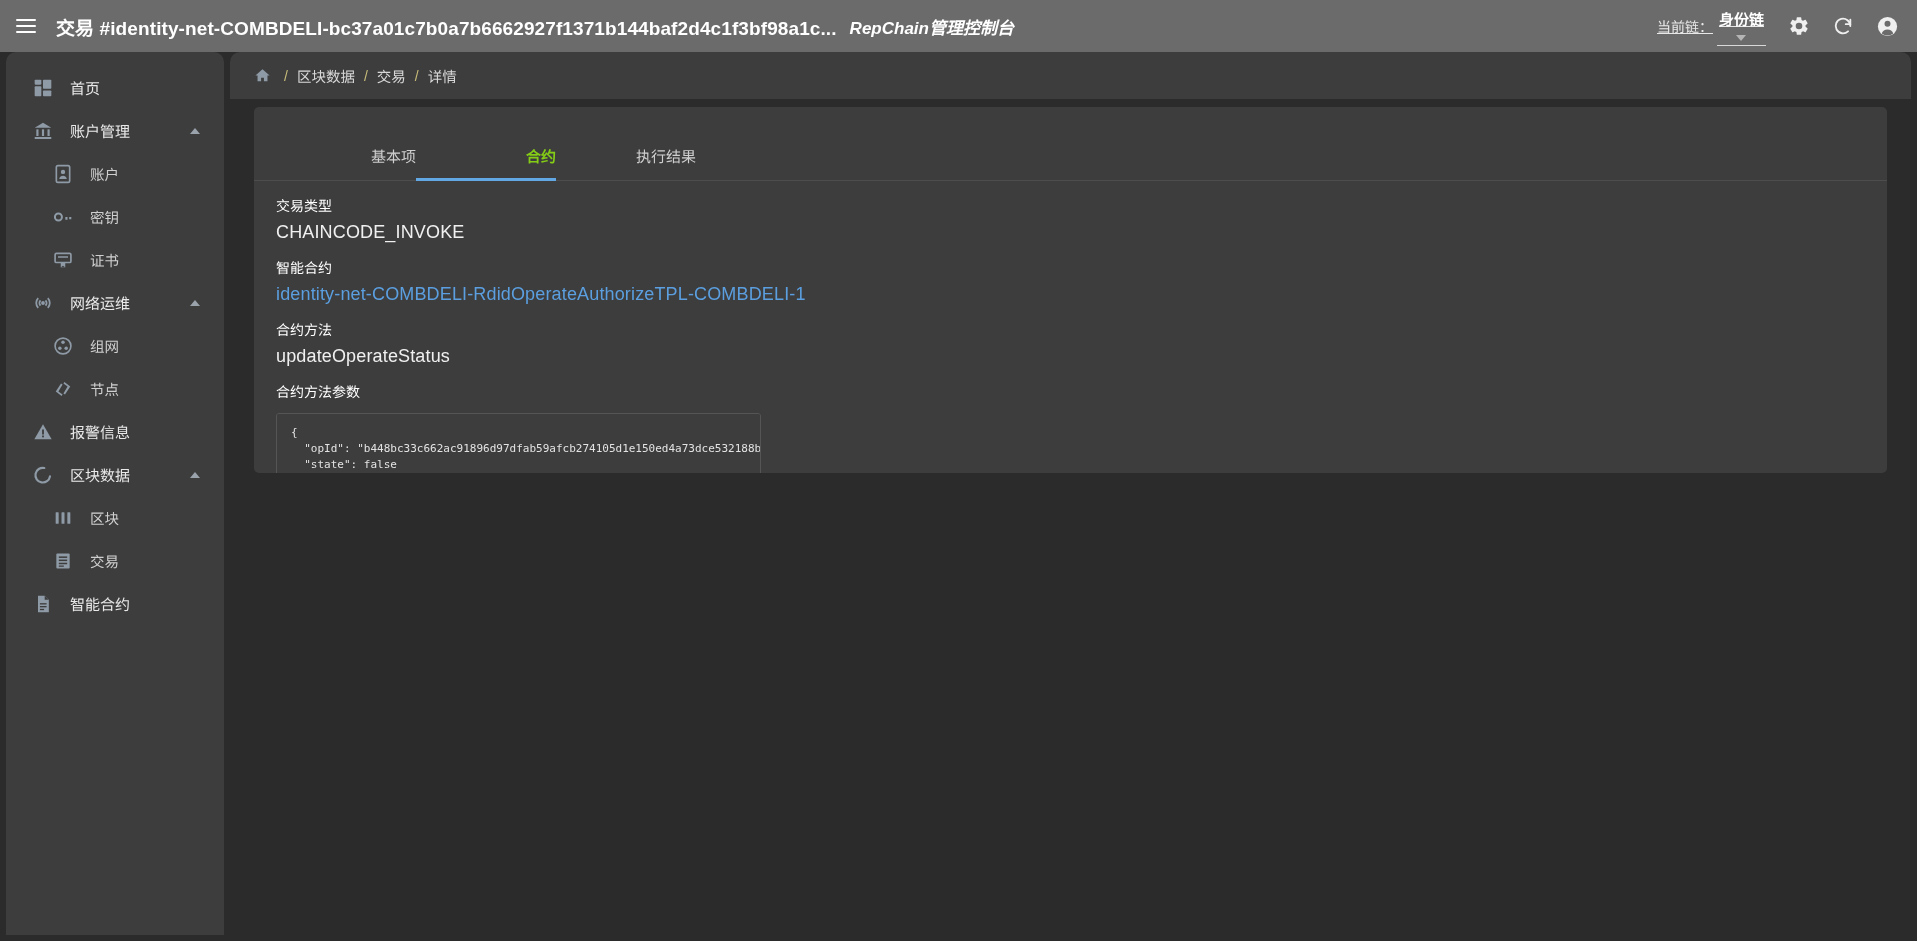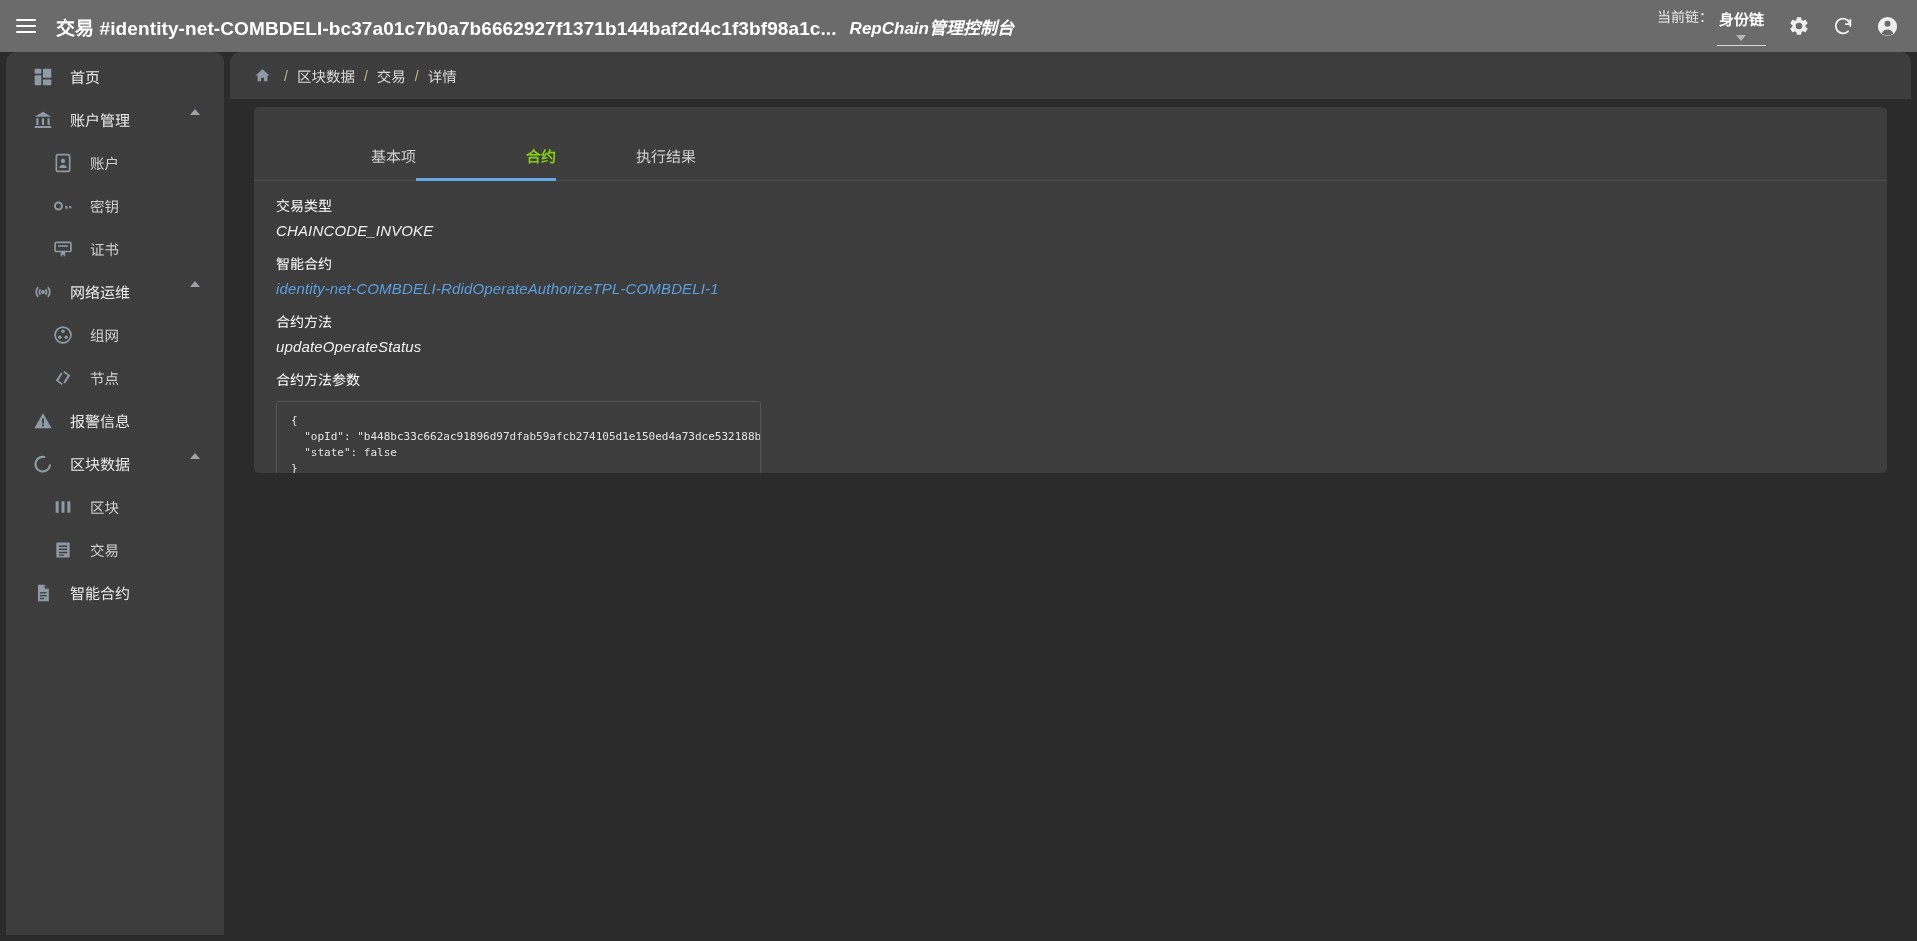--- a/index.html
+++ b/index.html
@@ -56,23 +56,24 @@
     white-space: nowrap;
   }
   .topbar-right {
     margin-left: auto;
     display: flex;
     align-items: center;
     gap: 22px;
   }
   .chain-wrap {
     display: flex;
-    align-items: flex-start;
+    align-items: center;
     font-size: 14px;
     color: #e8e8e8;
+    text-decoration: underline;
   }
   .chain-label { white-space: nowrap; margin-right: 4px; }
   .chain-select {
     display: flex;
     align-items: center;
     gap: 6px;
     border-bottom: 1px solid #d8d8d8;
     padding: 2px 2px 4px 2px;
     cursor: pointer;
     flex-direction: column;
@@ -94,20 +95,21 @@
     height: 883px;
     background: #3d3d3d;
     border-top-left-radius: 10px;
     border-top-right-radius: 10px;
     padding-top: 14px;
     overflow: hidden;
     z-index: 20;
   }
   .menu-item {
     display: flex;
+    align-items: center;
     height: 43px;
     padding-left: 26px;
     cursor: pointer;
     position: relative;
     color: #e9e9e9;
     font-size: 15px;
   }
   .menu-item.sub { padding-left: 46px; color: #cfcfcf; }
   .menu-icon {
     width: 22px;
@@ -200,24 +202,23 @@
   
   .fields { padding: 14px 0 0 22px; }
   .field-label {
     font-size: 14px;
     color: #ffffff;
     margin-bottom: 7px;
     margin-top: 14px;
   }
   .field-label:first-child { margin-top: 0; }
   .field-value {
-    font-size: 15px;
+    font-size: 18px;
     color: #f0f0f0;
     letter-spacing: 0.15px;
-    font-style: italic;
   }
   .field-value.link {
     color: #5b9fe0;
     cursor: pointer;
   }
   .code-box {
     margin-top: 12px;
     width: 485px;
     height: 85px;
     border: 1px solid #555555;

